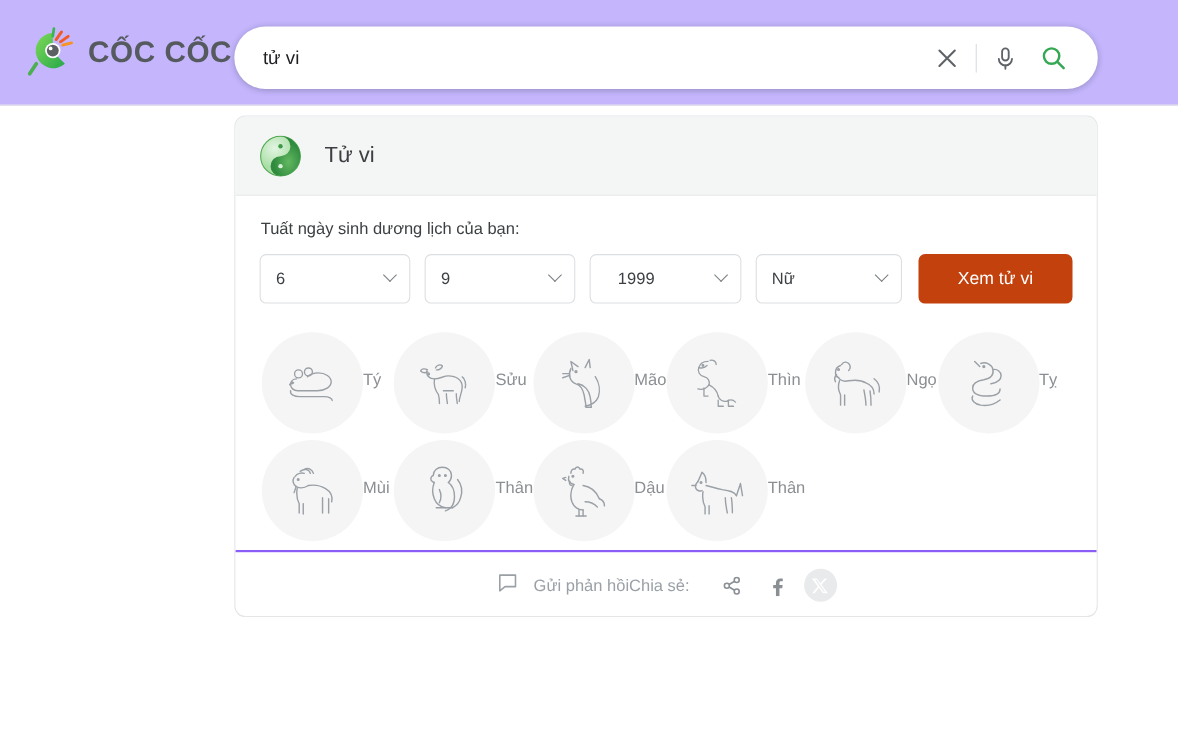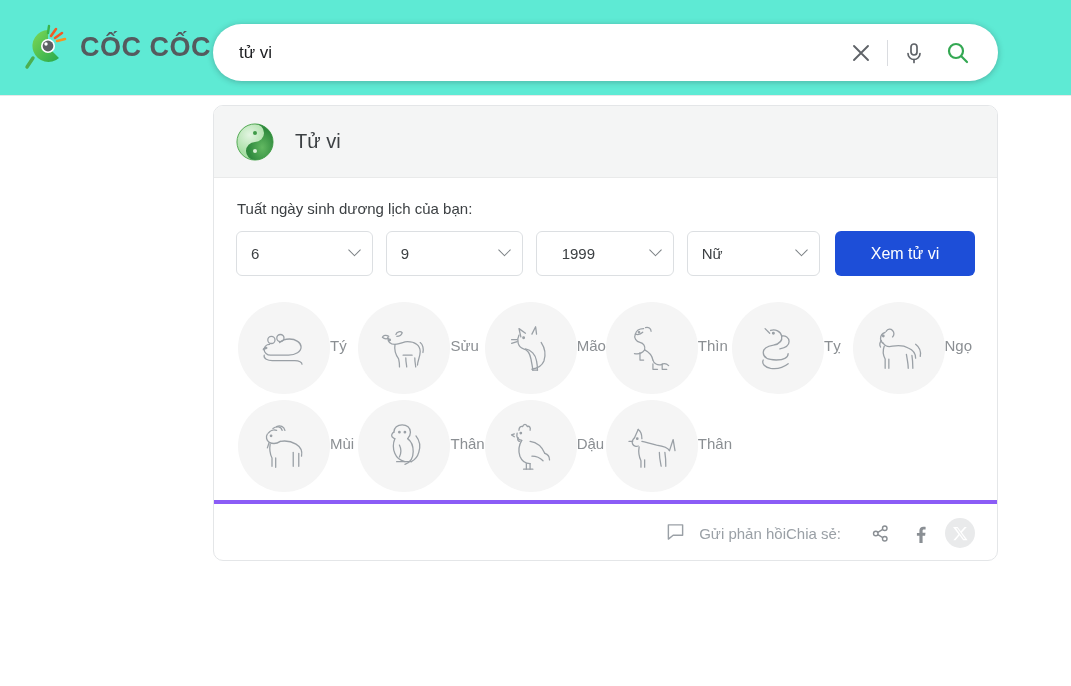--- a/index.html
+++ b/index.html
@@ -8,21 +8,21 @@
     width: 1071px; height: 686px;
     background: #ffffff;
     font-family: "Liberation Sans", sans-serif;
     overflow: hidden;
   }
 
   
   .header {
     position: relative;
     height: 96px;
-    background: #5eead4;
+    background: #c4b5fd;
     border-bottom: 1px solid #e8e8e8;
     display: flex;
     align-items: center;
   }
   .logo-wrap {
     display: flex;
     align-items: center;
     margin-left: 24px;
     width: 168px;
   }
@@ -130,21 +130,21 @@
     right: 13px; top: 50%;
     margin-top: -3px;
     width: 9px; height: 9px;
     border-right: 1.6px solid #7b8084;
     border-bottom: 1.6px solid #7b8084;
     transform: translateY(-50%) rotate(45deg);
     margin-top: -4px;
   }
   .submit-btn {
     width: 155px; height: 45px;
-    background: #1d4ed8;
+    background: #c2410c;
     color: #ffffff;
     border: none;
     border-radius: 6px;
     font-size: 16px;
     font-family: "Liberation Sans", sans-serif;
     cursor: pointer;
     margin-left: 2px;
   }
 
   
@@ -172,25 +172,25 @@
   .zodiac-circle svg { display: block; }
   .zodiac-label {
     margin-top: 11px;
     margin-bottom: 16px;
     font-size: 15px;
     color: #8b8f93;
   }
 
   
   .card-foot {
-    border-top: 4px solid #8b5cf6;
+    border-top: 2px solid #8b5cf6;
     height: 60px;
     display: flex;
     align-items: center;
-    justify-content: flex-end;
+    justify-content: center;
     padding: 2px 22px 0 24px;
   }
   .feedback {
     display: flex;
     align-items: center;
     cursor: pointer;
   }
   .feedback-label {
     font-size: 15px;
     color: #9aa0a6;
@@ -384,47 +384,47 @@
             <path d="M37 45c3-2 6-1 8 1"></path>
             <path d="M38 44v6h5"></path>
             <circle cx="13" cy="10" r="0.8" fill="#9aa0a6"></circle>
           </svg>
         </div>
         <div class="zodiac-label">Thìn</div>
       </div>
 
       <div class="zodiac-item">
         <div class="zodiac-circle">
-          <svg width="48" height="50" viewBox="0 0 52 54" fill="none" stroke="#9aa0a6" stroke-width="1.4" stroke-linecap="round" stroke-linejoin="round">
-            <path d="M12 6l5 5"></path>
-            <path d="M18 8c5-2 11 1 12 6 1 6-4 9-9 10-6 1-11 3-11 8 0 6 7 8 14 8 7 0 13-2 13-7"></path>
-            <path d="M30 14c4-1 8 2 8 6 0 5-5 7-10 8"></path>
-            <path d="M10 40c-2 4 2 8 8 9 7 1 14-1 19-5"></path>
-            <circle cx="21" cy="11" r="0.9" fill="#9aa0a6"></circle>
-          </svg>
-        </div>
-        <div class="zodiac-label">Tỵ</div>
-      </div>
-
-      <div class="zodiac-item">
-        <div class="zodiac-circle">
           <svg width="52" height="48" viewBox="0 0 56 52" fill="none" stroke="#9aa0a6" stroke-width="1.4" stroke-linecap="round" stroke-linejoin="round">
             <path d="M13 9c-3 1-5 4-5 7 0 2 1 4 3 5"></path>
             <path d="M14 8c2-3 5-3 7-1 2 2 2 5 0 7"></path>
             <path d="M11 21c2 3 6 4 10 3 6-1 12-1 17 2 5 2 8 6 8 11"></path>
             <path d="M12 24c-2 5-1 10 1 14v10"></path>
             <path d="M17 38v10"></path>
             <path d="M36 33c1 6 2 10 2 15"></path>
             <path d="M42 34c1 6 1 10 1 14"></path>
             <path d="M46 22c4 3 6 8 5 13"></path>
             <circle cx="11" cy="13" r="0.8" fill="#9aa0a6"></circle>
             <path d="M9 18c-2 2-2 5-1 7"></path>
           </svg>
         </div>
         <div class="zodiac-label">Ngọ</div>
+      </div>
+
+      <div class="zodiac-item">
+        <div class="zodiac-circle">
+          <svg width="48" height="50" viewBox="0 0 52 54" fill="none" stroke="#9aa0a6" stroke-width="1.4" stroke-linecap="round" stroke-linejoin="round">
+            <path d="M12 6l5 5"></path>
+            <path d="M18 8c5-2 11 1 12 6 1 6-4 9-9 10-6 1-11 3-11 8 0 6 7 8 14 8 7 0 13-2 13-7"></path>
+            <path d="M30 14c4-1 8 2 8 6 0 5-5 7-10 8"></path>
+            <path d="M10 40c-2 4 2 8 8 9 7 1 14-1 19-5"></path>
+            <circle cx="21" cy="11" r="0.9" fill="#9aa0a6"></circle>
+          </svg>
+        </div>
+        <div class="zodiac-label">Tỵ</div>
       </div>
 
       <div class="zodiac-item">
         <div class="zodiac-circle">
           <svg width="52" height="48" viewBox="0 0 56 52" fill="none" stroke="#9aa0a6" stroke-width="1.4" stroke-linecap="round" stroke-linejoin="round">
             <path d="M16 7c4-3 9-2 10 2"></path>
             <path d="M20 5c4-2 8 0 9 4"></path>
             <path d="M10 13c-2 3-1 7 2 9 4 2 9 1 12-1"></path>
             <path d="M11 12c2-3 6-4 9-3"></path>
             <path d="M24 21c6-1 12 0 17 3 5 3 7 8 6 13"></path>

